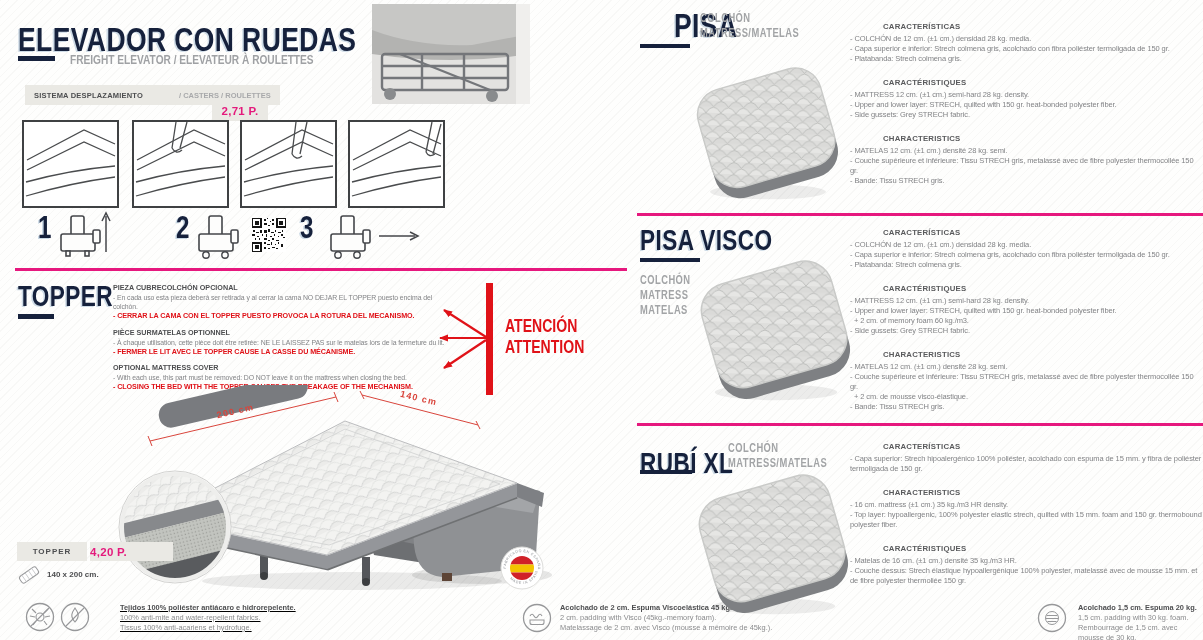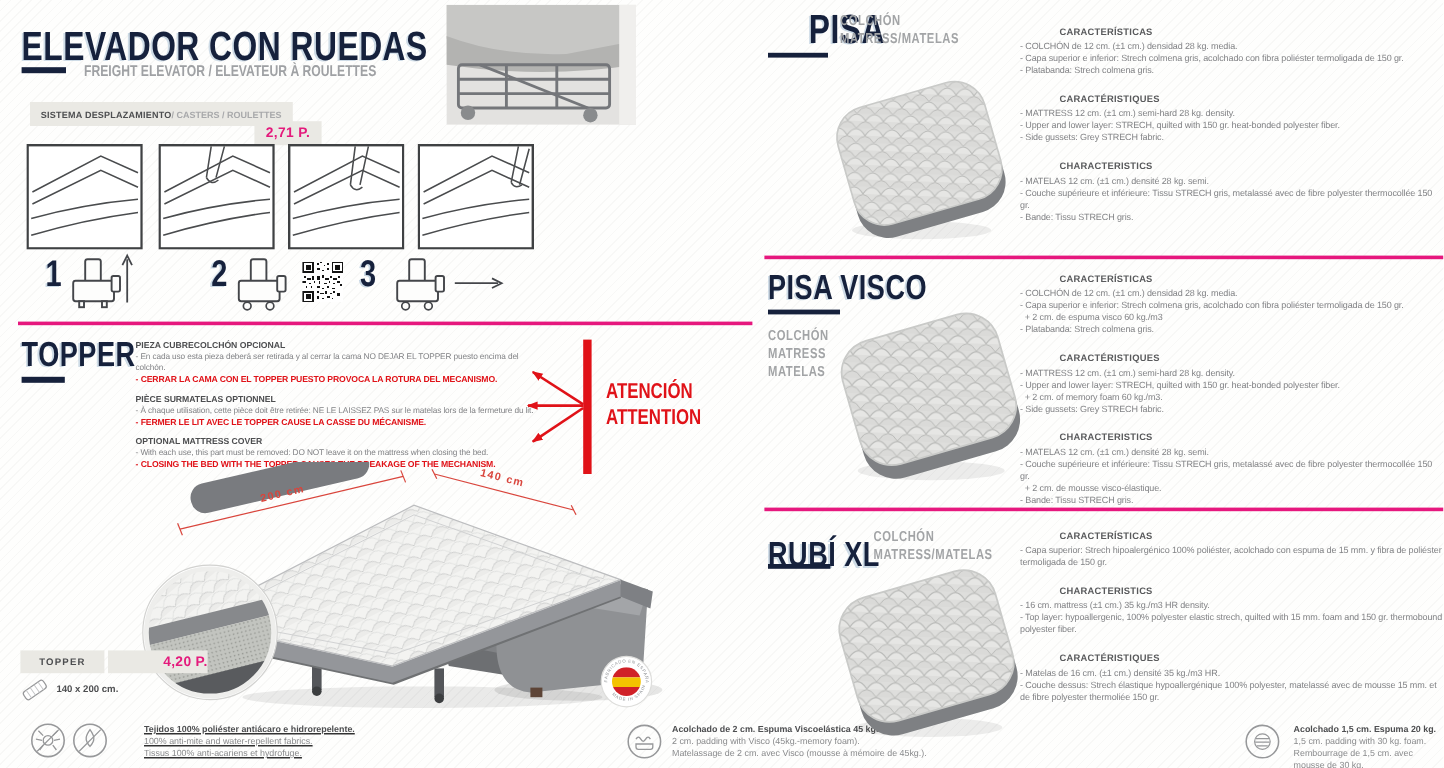--- a/index.html
+++ b/index.html
@@ -6,21 +6,21 @@
   body{font-family:"Liberation Sans",sans-serif;background:#fff;}
   #page{position:relative;width:1203px;height:640px;overflow:hidden;background:#fefefd;
         background-image:repeating-linear-gradient(135deg,rgba(140,140,130,0.055) 0px,rgba(140,140,130,0.055) 1px,transparent 1px,transparent 6px);}
   .abs{position:absolute;}
   .cond{display:inline-block;transform:scaleX(0.78);transform-origin:0 0;white-space:nowrap;}
   .navy{color:#16213c;}
   .ttl-big{font-size:34px;font-weight:bold;letter-spacing:0.5px;text-shadow:-2px 1px 0 rgba(150,180,205,0.45);}
   .ttl-med{font-size:29px;font-weight:bold;letter-spacing:0.5px;text-shadow:-2px 1px 0 rgba(150,180,205,0.45);}
   .uline{background:#16213c;height:5px;}
   .sub-gray{color:#9fa1a4;font-weight:bold;}
-  .graybox{background:#eae9e4;display:flex;align-items:center;}
+  .graybox{background:#eae9e4;display:flex;align-items:center;gap:36px;}
   .syslabel{font-size:7.5px;font-weight:bold;color:#4d4e50;letter-spacing:0.2px;}
   .syslabel2{font-size:7.5px;color:#a8a9ab;font-weight:bold;}
   .price{color:#e41a7c;font-weight:bold;font-size:11.5px;letter-spacing:0.3px;}
   .divider{background:#e6187e;height:3px;}
   .stepnum{font-size:31px;font-weight:bold;color:#16213c;text-shadow:-2px 1px 0 rgba(150,180,205,0.5);}
   .topper-block{margin-bottom:7px;}
   .t-head{font-size:7.2px;font-weight:bold;color:#4d4e50;margin-bottom:1px;}
   .t-line{font-size:6.9px;color:#828386;line-height:9px;letter-spacing:-0.1px;}
   .t-warn{font-size:7.2px;color:#e01218;font-weight:bold;line-height:9.5px;letter-spacing:-0.1px;}
   .attn{font-size:18px;font-weight:bold;color:#e01218;line-height:21px;}
@@ -328,21 +328,21 @@
       <path id="arcup" d="M394.5,187 A16,16 0 1 1 425.5,187" fill="none"></path>
       <path id="arcdn" d="M394.5,187 A16,16 0 0 0 425.5,187" fill="none"></path>
       <text font-size="3.6" fill="#8f9296" letter-spacing="0.5"><textPath href="#arcup" startOffset="6%">FABRICADO EN ESPAÑA</textPath></text>
       <text font-size="3.6" fill="#8f9296" letter-spacing="0.7"><textPath href="#arcdn" startOffset="18%">MADE IN SPAIN</textPath></text>
     </g>
   </svg>
 
   <div class="abs graybox" style="left:17px;top:542px;height:19px;width:70px;justify-content:center;">
     <span style="font-size:8px;font-weight:bold;color:#4d4e50;letter-spacing:1px;">TOPPER</span>
   </div>
-  <div class="abs graybox" style="left:90px;top:542px;height:19px;width:83px;justify-content:flex-end;">
+  <div class="abs graybox" style="left:90px;top:542px;height:19px;width:83px;justify-content:flex-start;">
     <span class="price">4,20 P.</span>
   </div>
   <svg class="abs" style="left:16px;top:563px;" width="26" height="24" viewBox="0 0 26 24">
     <g transform="rotate(-35 13 12)">
       <rect x="3" y="8" width="20" height="8" rx="2.5" fill="#fff" stroke="#97989a" stroke-width="1"></rect>
       <path d="M7,8 V16 M11,8 V16 M15,8 V16 M19,8 V16" stroke="#c4c5c7" stroke-width="0.8"></path>
     </g>
   </svg>
   <div class="abs sizetext" style="left:47px;top:570px;">140 x 200 cm.</div>
 
@@ -459,21 +459,20 @@
       <rect x="12" y="26" width="136" height="108" rx="28" fill="#7e8083"></rect>
       <rect x="12" y="14" width="136" height="108" rx="28" fill="url(#wv2)" stroke="#c9cac8" stroke-width="1.5"></rect>
     </g>
   </svg>
 
   <div class="abs spec-col" style="left:850px;top:228px;">
     <div class="spec-section">
       <div class="s-head">CARACTERÍSTICAS</div>
       <div class="s-item">- COLCHÓN de 12 cm. (±1 cm.) densidad 28 kg. media.</div>
       <div class="s-item">- Capa superior e inferior: Strech colmena gris, acolchado con fibra poliéster termoligada de 150 gr.</div>
-      <div class="s-item">  + 2 cm. de espuma visco 60 kg./m3</div>
       <div class="s-item">- Platabanda: Strech colmena gris.</div>
     </div>
     <div class="spec-section">
       <div class="s-head">CARACTÉRISTIQUES</div>
       <div class="s-item">- MATTRESS 12 cm. (±1 cm.) semi-hard 28 kg. density.</div>
       <div class="s-item">- Upper and lower layer: STRECH, quilted with 150 gr. heat-bonded polyester fiber.</div>
       <div class="s-item">  + 2 cm. of memory foam 60 kg./m3.</div>
       <div class="s-item">- Side gussets: Grey STRECH fabric.</div>
     </div>
     <div class="spec-section">

